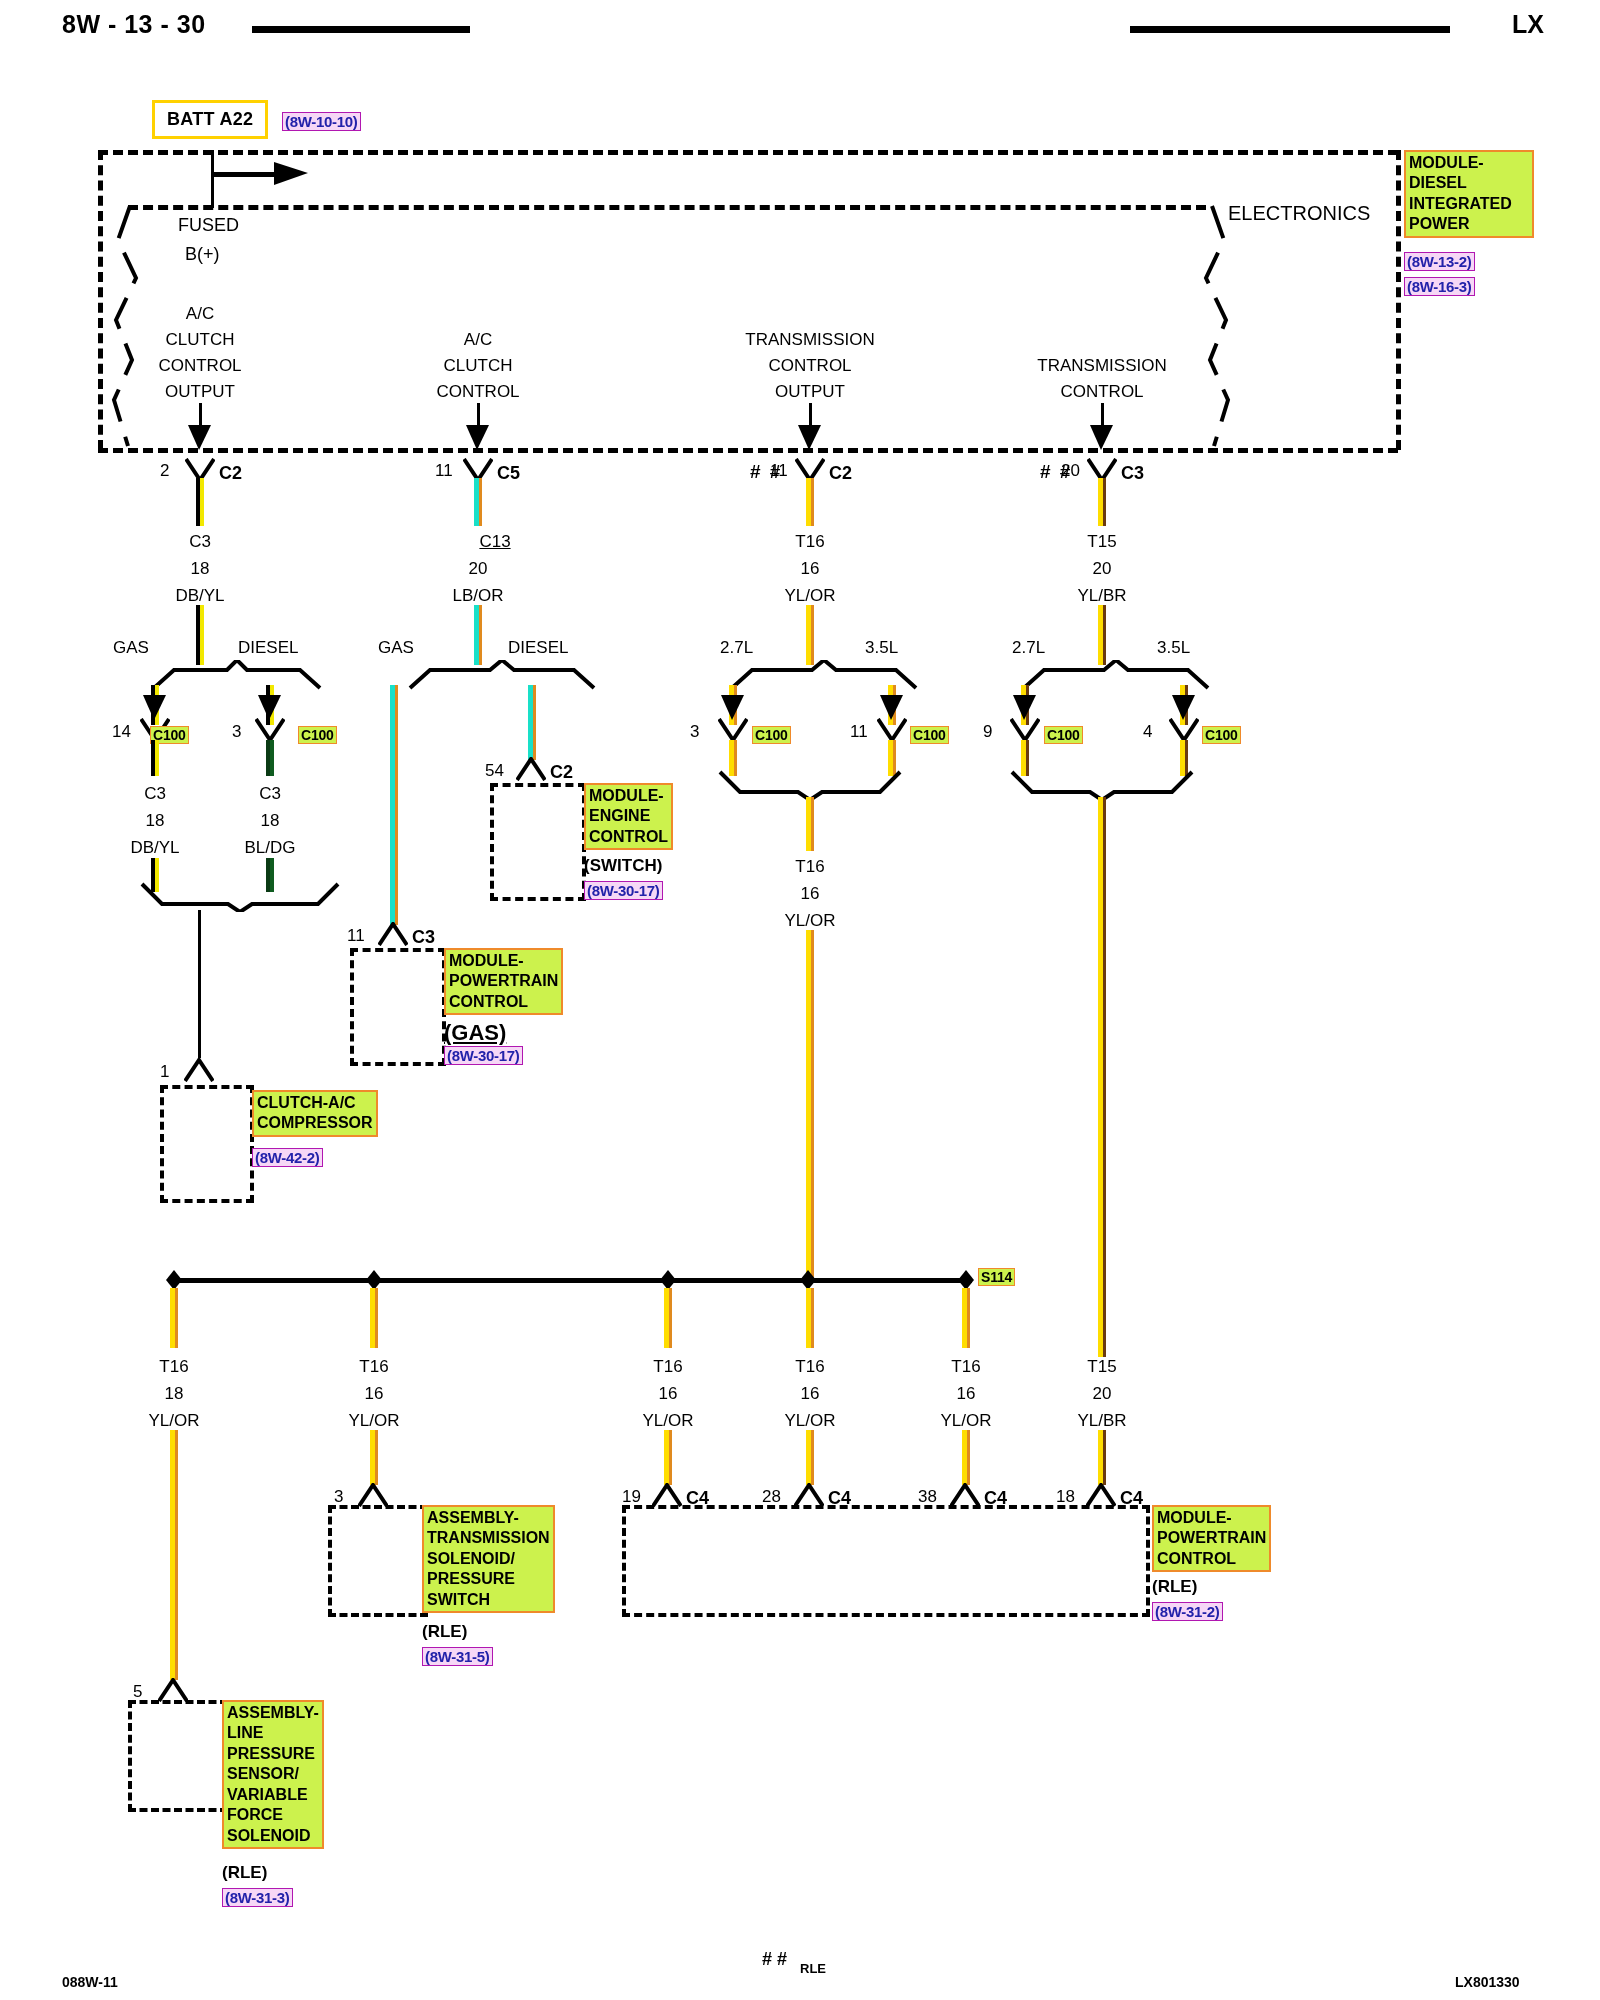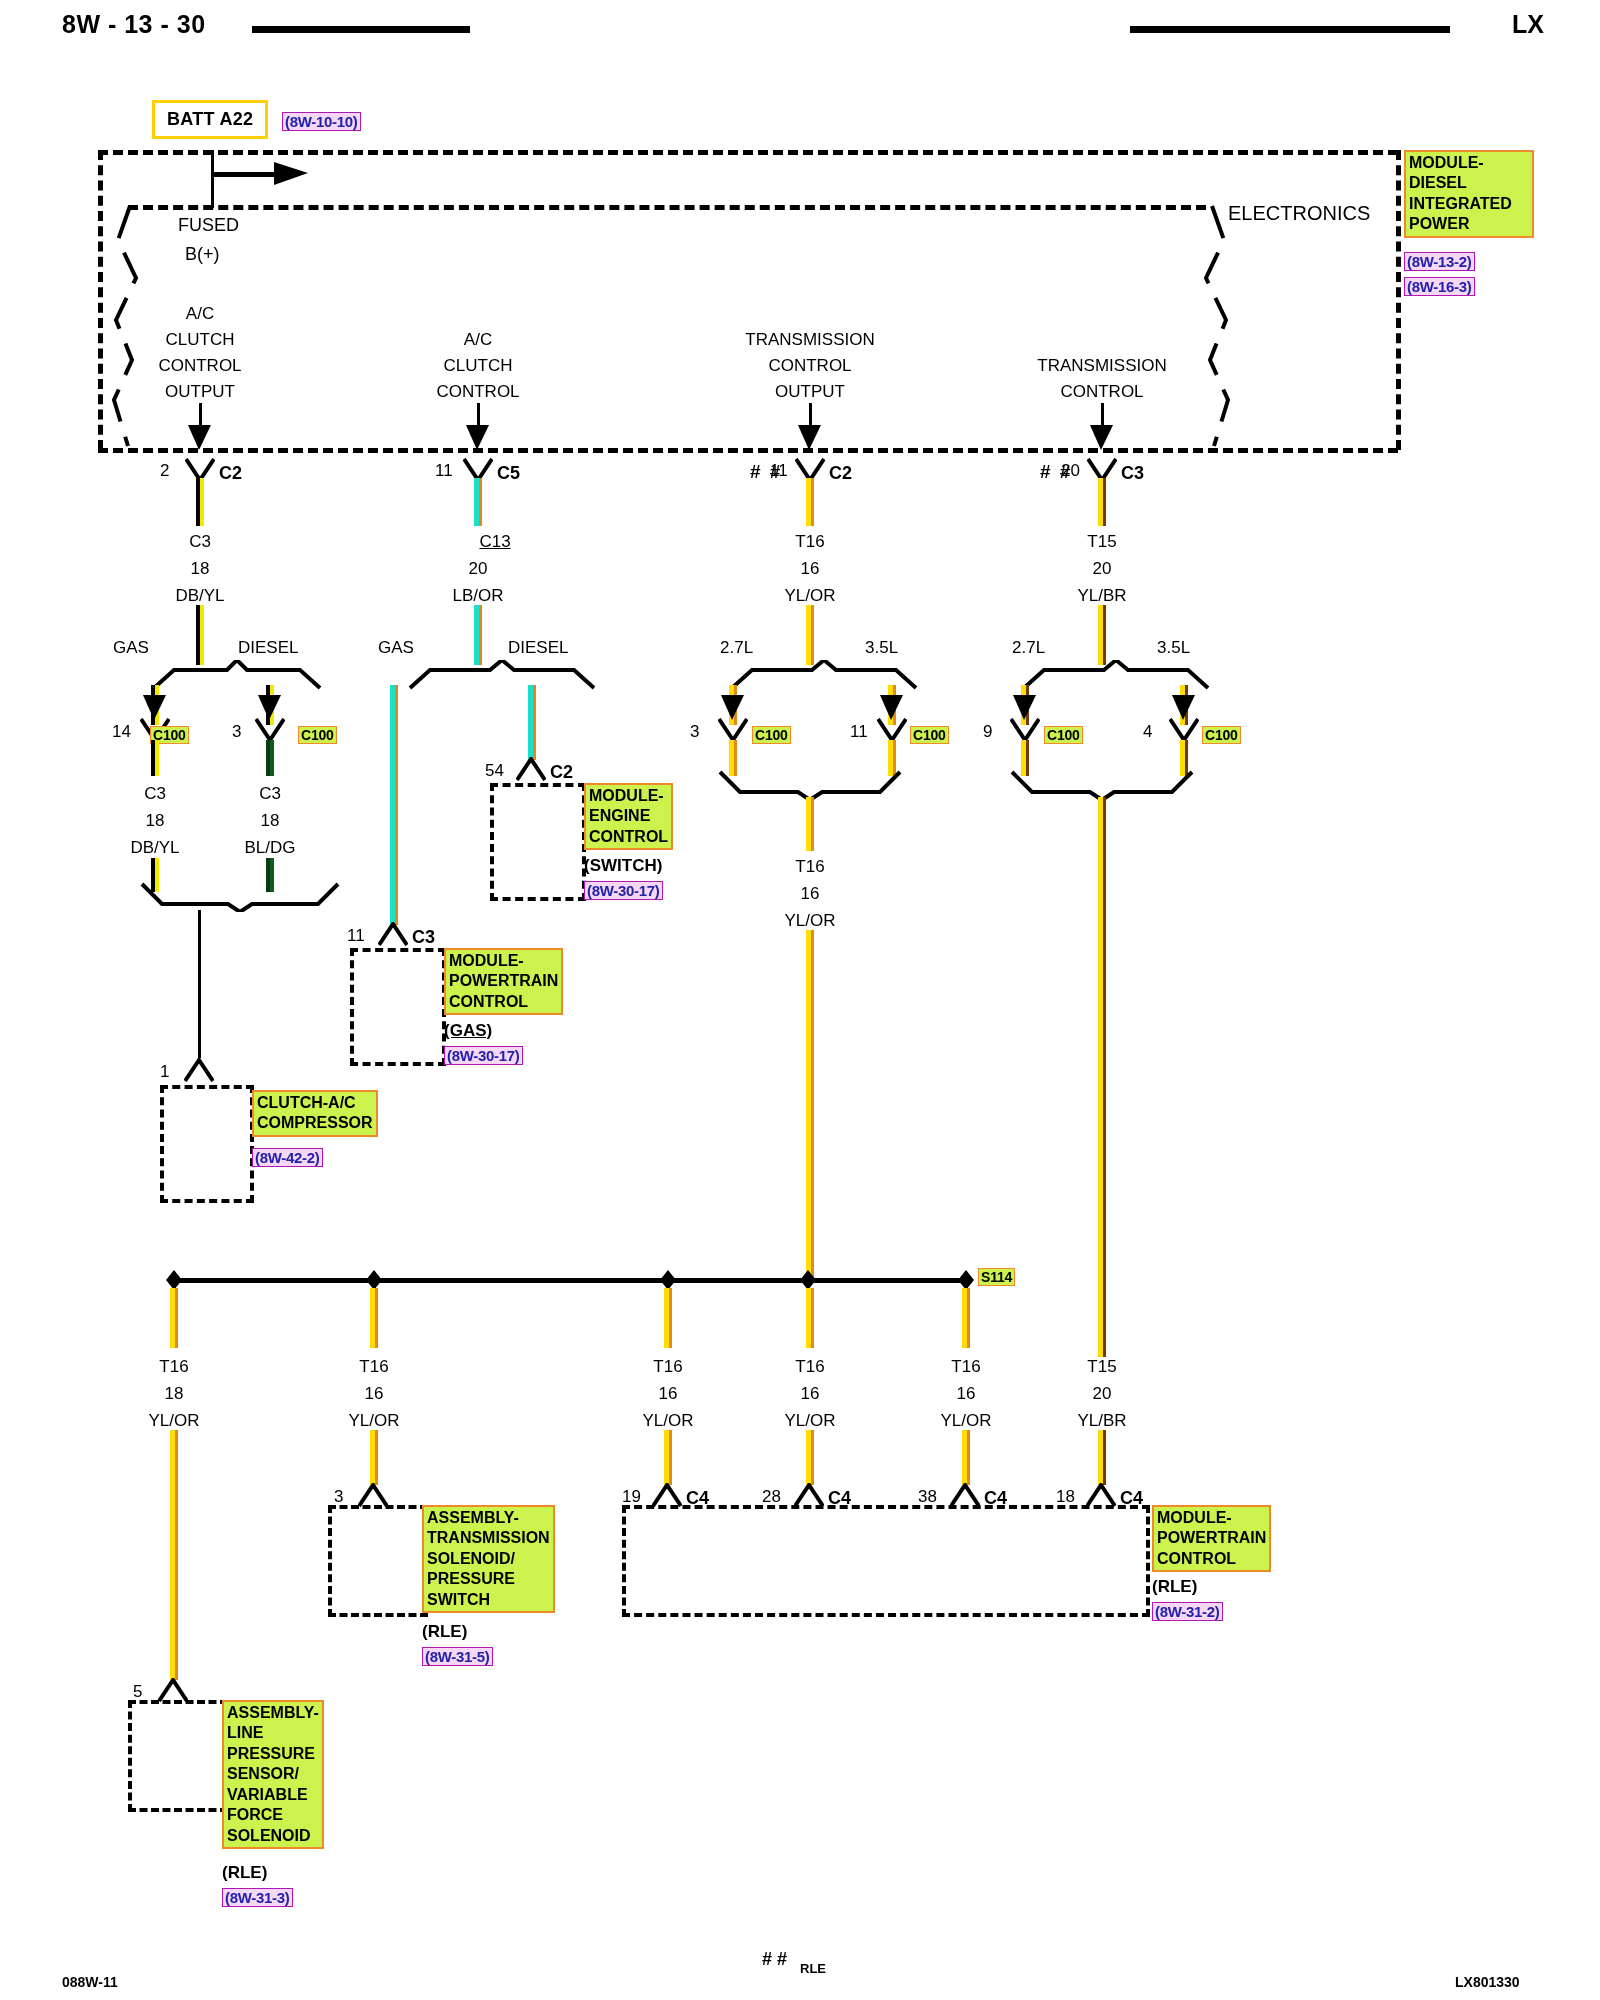--- a/index.html
+++ b/index.html
@@ -223,21 +223,21 @@
       </svg>
   </div>
   <div class="t" style="left:347px;top:927px;">11</div>
   <div class="t tb" style="left:412px;top:928px;font-size:18px;">C3</div>
   <div class="dash" style="left:350px;top:948px;width:88px;height:110px;"></div>
   <div class="cbox" style="left:444px;top:948px;">
     <div>MODULE-</div>
     <div>POWERTRAIN</div>
     <div>CONTROL</div>
   </div>
-  <div class="t tb" style="left:444px;top:1022px;font-size:17px;text-decoration:underline;">(GAS)</div>
+  <div class="t tb" style="left:444px;top:1022px;font-size:22px;text-decoration:underline;">(GAS)</div>
   <div class="ref" style="left:444px;top:1046px;">(8W-30-17)</div>
 
   <div class="wire w-lbor" style="left:528px;top:685px;height:75px;"></div>
   <div class="abs" style="left:516px;top:757px;">
     <svg width="30" height="24" viewBox="0 0 30 24">
         <polyline points="1,23 15,2 29,23" fill="none" stroke="#000" stroke-width="4"></polyline>
       </svg>
   </div>
   <div class="t" style="left:485px;top:762px;">54</div>
   <div class="t tb" style="left:550px;top:763px;font-size:18px;">C2</div>

